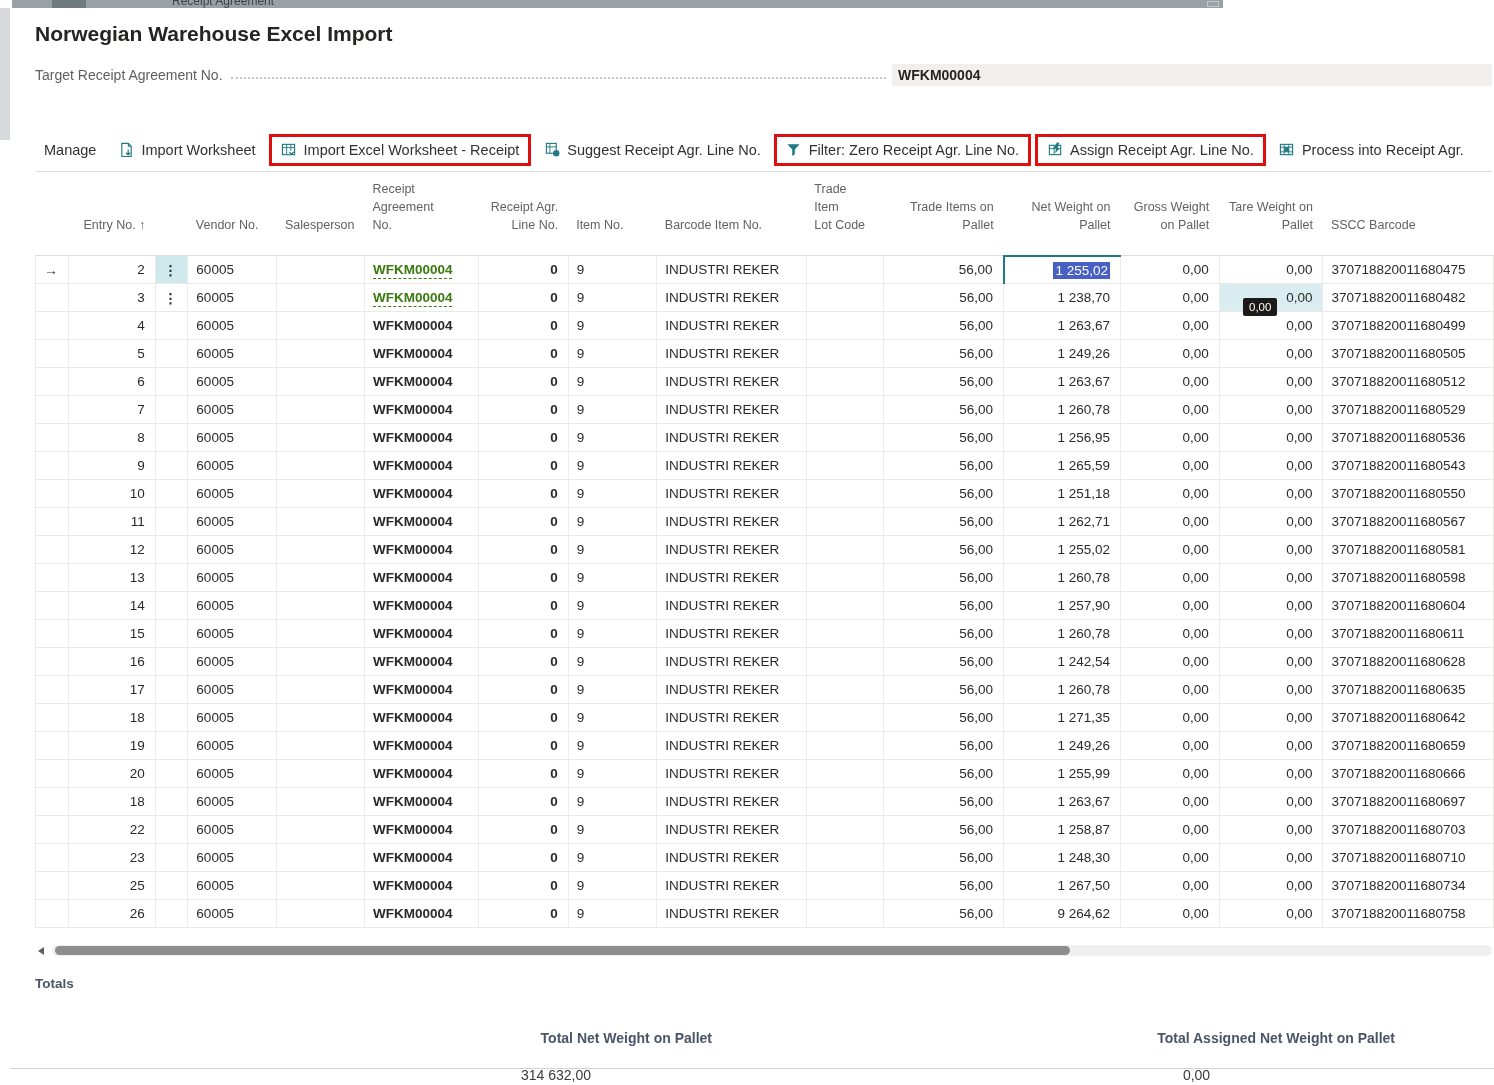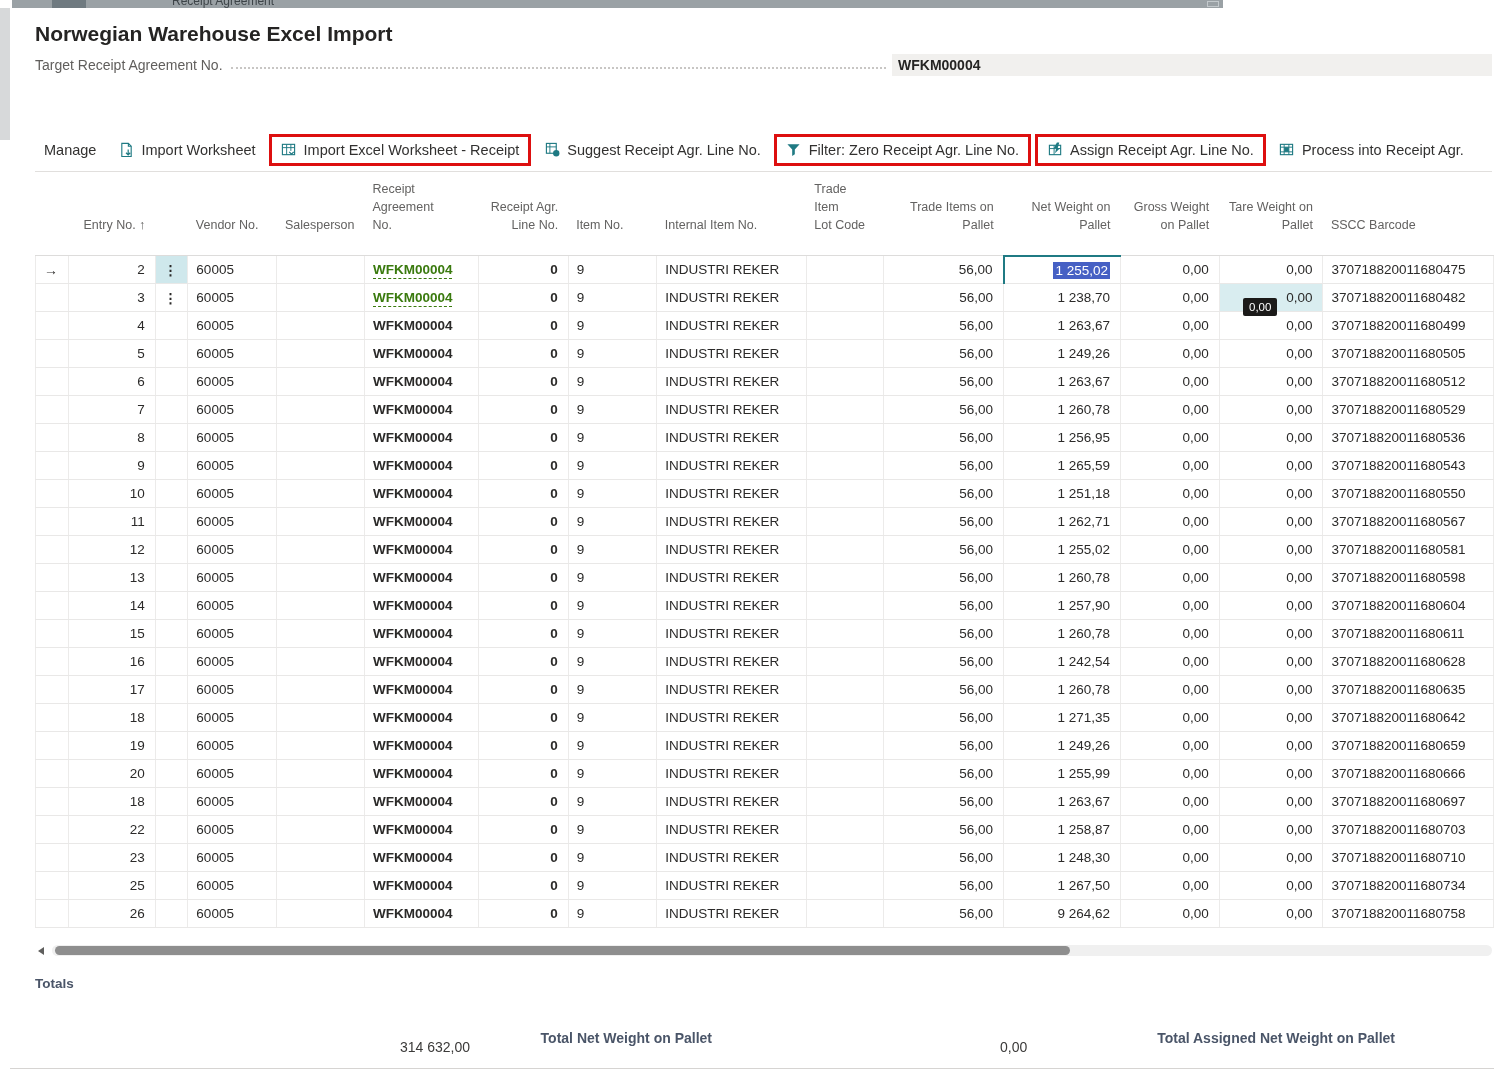--- a/index.html
+++ b/index.html
@@ -8,21 +8,21 @@
 
   
   .top-sliver { position:absolute; left:0; top:0; width:1211px; height:8px; background:#9aa1a5; overflow:hidden;margin-left:12px; }
   .top-sliver .tab-frag { position:absolute; left:40px; top:0; width:34px; height:8px; background:#6f7a80; }
   .top-sliver .txt-frag { position:absolute; left:160px; top:-6px; font-size:12px; color:#3d4448; white-space:nowrap; }
   .top-sliver .ico-frag { position:absolute; top:1px; width:12px; height:6px; border:1px solid #c3c9cc; }
   .left-strip { position:absolute; left:0; top:8px; width:10px; height:132px; background:#d7d9da; }
 
   
   .page-title { position:absolute; left:35px; top:22px; font-size:21px; font-weight:700; color:#252423; }
-  .field-row { position:absolute; left:35px; top:54px; width:1457px; height:22px; display:flex; align-items:center;justify-content:center; }
+  .field-row { position:absolute; left:35px; top:64px; width:1457px; height:22px; display:flex; align-items:center;justify-content:center; }
   .field-label { font-size:14px; color:#605e5c; white-space:nowrap; }
   .field-leader { flex:1; height:0; border-bottom:2px dotted #c8c6c4; margin:0 6px 0 8px; transform:translateY(3px); }
   .field-value { width:600px; height:22px; line-height:22px; background:#f1f0ee; font-size:14px; font-weight:700; color:#252423; padding-left:6px; }
 
   
   .toolbar { position:absolute; left:35px; top:128px; width:1457px; height:44px; display:flex; align-items:center; gap:4px; border-bottom:1px solid #e1dfdd; }
   .tb-item { display:flex; align-items:center; gap:7px; padding:5px 9px; font-size:14.5px; color:#323130; cursor:pointer; white-space:nowrap; }
   .tb-item.boxed { border:3px solid #dd0f0f; }
   .tb-icon { display:inline-flex; width:16px; height:16px; align-items:center; justify-content:center; }
   .tb-icon svg { display:block; }
@@ -48,21 +48,21 @@
 
   
   .hscroll { position:absolute; left:35px; top:944px; width:1457px; height:13px; }
   .hscroll .track { position:absolute; left:17px; top:1px; right:0; height:11px; background:#f0f0f0; border-radius:6px; }
   .hscroll .thumb { position:absolute; left:20px; top:2px; width:1015px; height:9px; background:#8e8e8e; border-radius:5px; }
   .hscroll .arrow-left { position:absolute; left:3px; top:3px; width:0; height:0; border-top:4px solid transparent; border-bottom:4px solid transparent; border-right:6px solid #5f5e5d; }
 
   
   .totals-heading { position:absolute; left:35px; top:976px; font-size:13.5px; font-weight:700; color:#4a5568; }
   .tot-label { position:absolute; font-size:14px; font-weight:700; color:#4a5568; text-align:right;margin-top:34px; }
-  .tot-value { position:absolute; font-size:14px; color:#3b3a39; text-align:left; }
+  .tot-value { position:absolute; font-size:14px; color:#3b3a39; text-align:center;margin-top:28px; }
   .bottom-rule { position:absolute; left:10px; top:1068px; width:1484px; height:0; border-top:1px solid #d6d4d2; }
 </style>
 </head>
 <body>
 
 <div id="stage">
 
   <div class="top-sliver">
     <div class="tab-frag"></div>
     <div class="txt-frag">Receipt Agreement</div>
@@ -171,21 +171,21 @@
           <th class="al-r">Entry No. ↑</th>
           <th class="al-c"></th>
           <th class="al-l">Vendor No.</th>
           <th class="al-l">Salesperson</th>
           <th class="al-l">Receipt
 Agreement
 No.</th>
           <th class="al-r">Receipt Agr.
 Line No.</th>
           <th class="al-l">Item No.</th>
-          <th class="al-l">Internal Item No.</th>
+          <th class="al-l">Barcode Item No.</th>
           <th class="al-l">Trade Item
 Lot Code</th>
           <th class="al-r">Trade Items on
 Pallet</th>
           <th class="al-r">Net Weight on
 Pallet</th>
           <th class="al-r">Gross Weight
 on Pallet</th>
           <th class="al-r">Tare Weight on
 Pallet</th>

